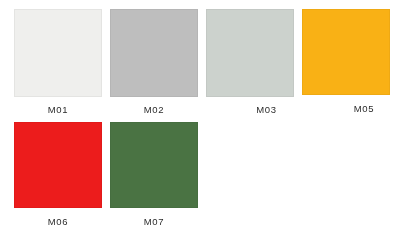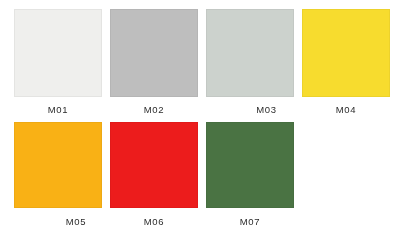--- a/index.html
+++ b/index.html
@@ -80,24 +80,20 @@
     <div class="swatch-cell row-one">
       <div class="swatch-chip" style="background: rgb(190, 190, 190);"></div>
       <div class="swatch-label" style="color: rgb(43, 43, 43);">M02</div>
     </div>
 
     <div class="swatch-cell row-one">
       <div class="swatch-chip" style="background: rgb(204, 210, 205);"></div>
       <div class="swatch-label" style="color: rgb(43, 43, 43); padding-left: 33px;">M03</div>
     </div>
 
-    <div class="swatch-cell row-one">
-      <div class="swatch-chip" style="background: rgb(247, 220, 46);"></div>
-      <div class="swatch-label" style="color: rgb(43, 43, 43);">M04</div>
-    </div>
 
     <div class="swatch-cell row-two">
       <div class="swatch-chip" style="background: rgb(249, 177, 21);"></div>
       <div class="swatch-label" style="color: rgb(43, 43, 43); margin-left: 36px;">M05</div>
     </div>
 
     <div class="swatch-cell row-two">
       <div class="swatch-chip" style="background: rgb(236, 28, 28);"></div>
       <div class="swatch-label" style="color: rgb(43, 43, 43);">M06</div>
     </div>

